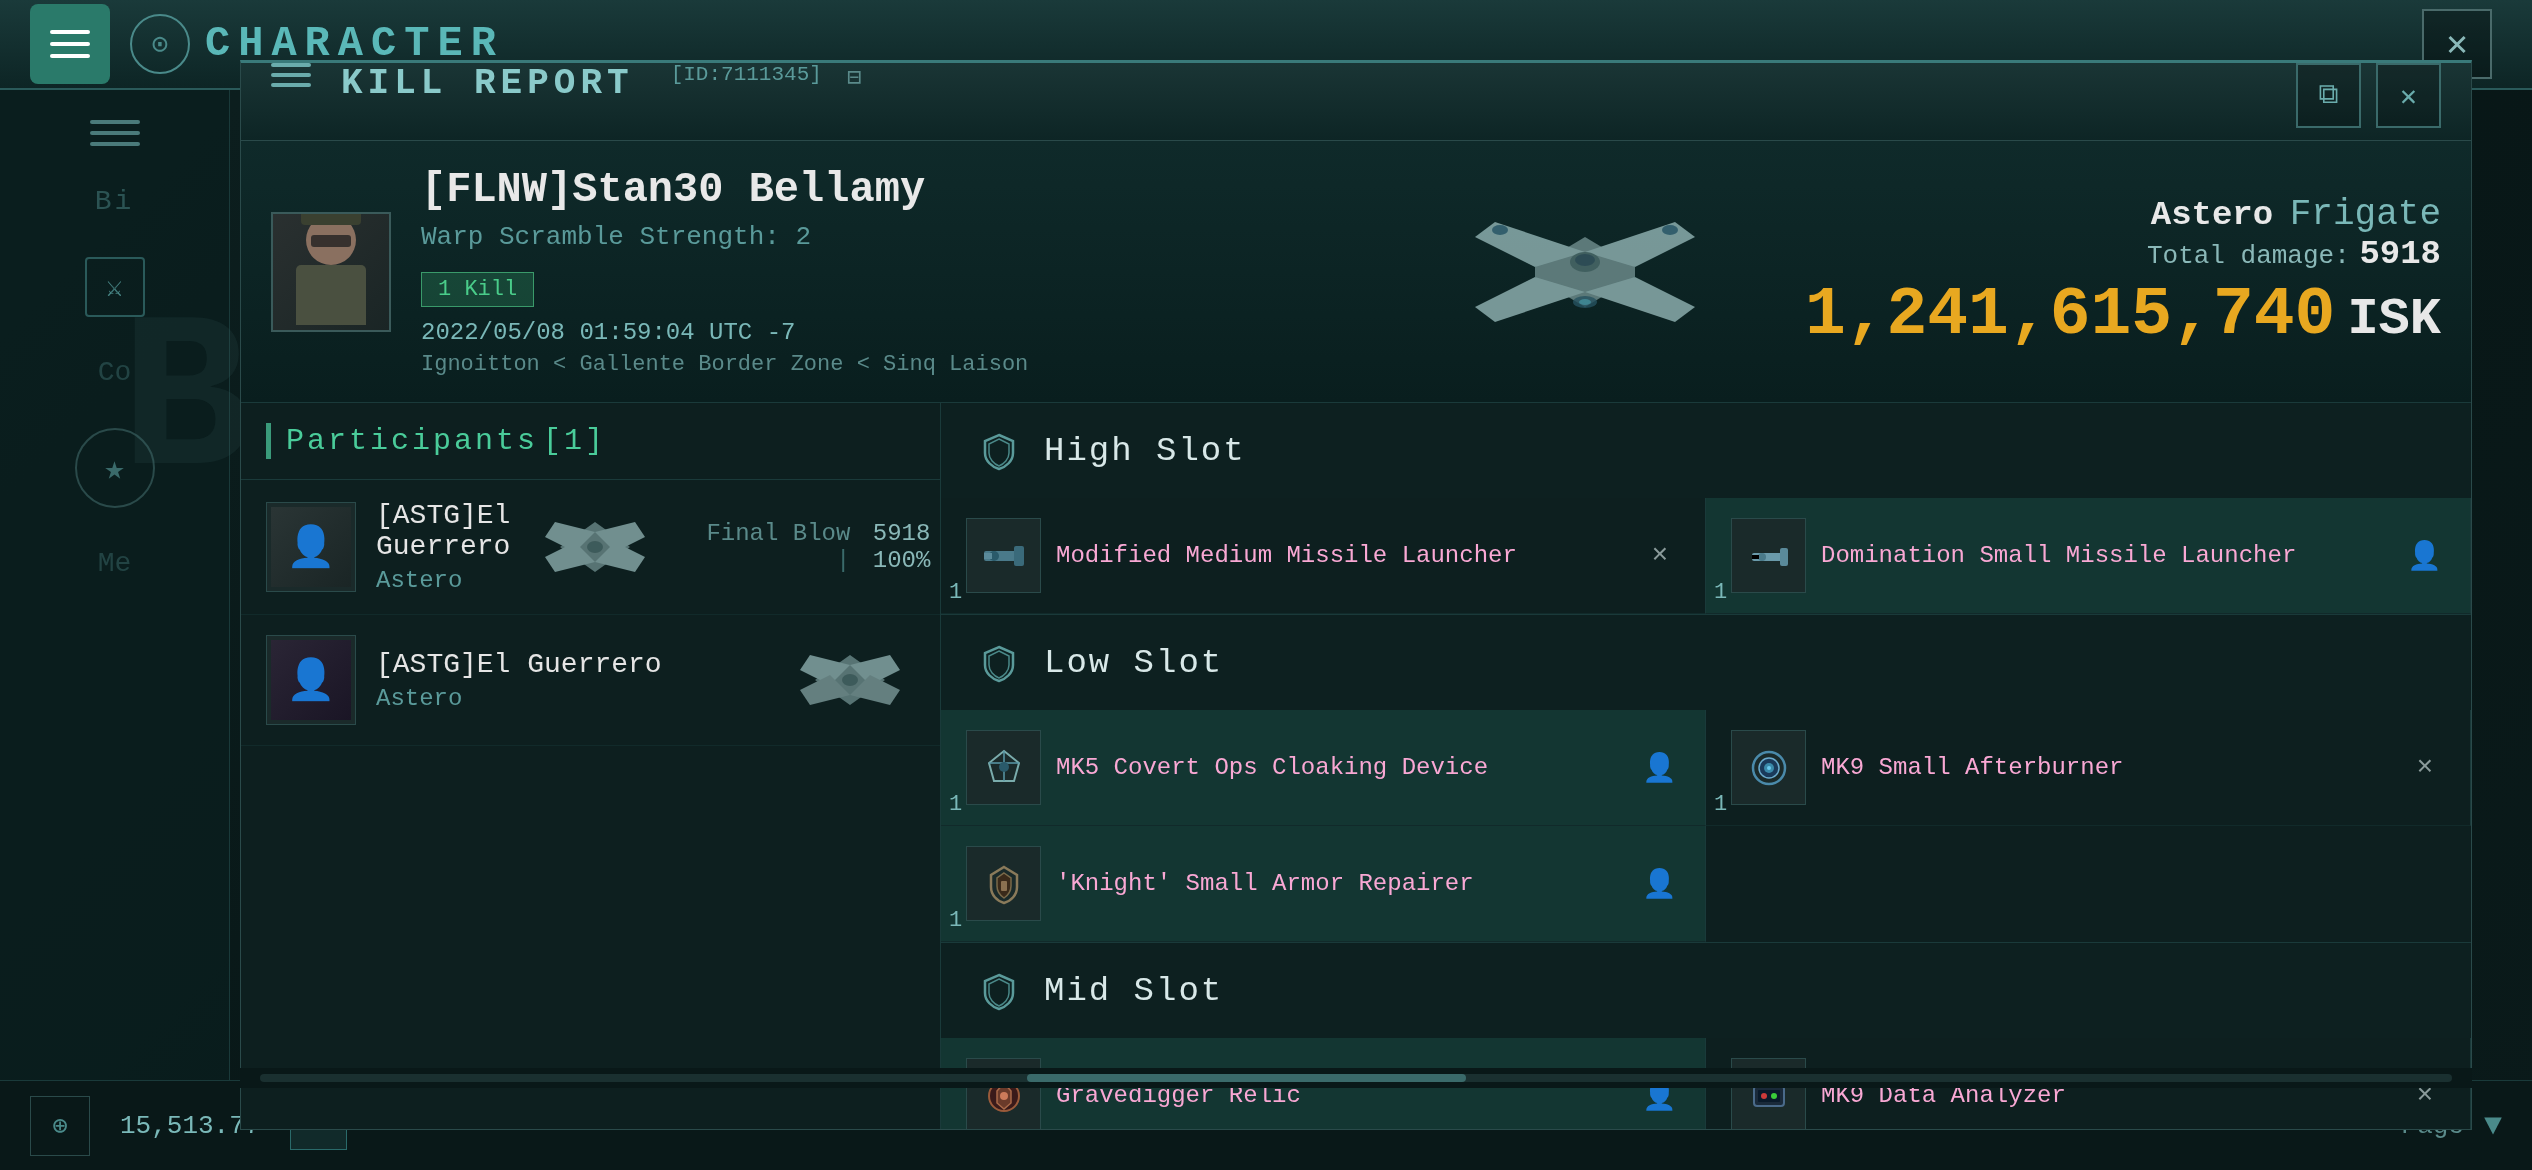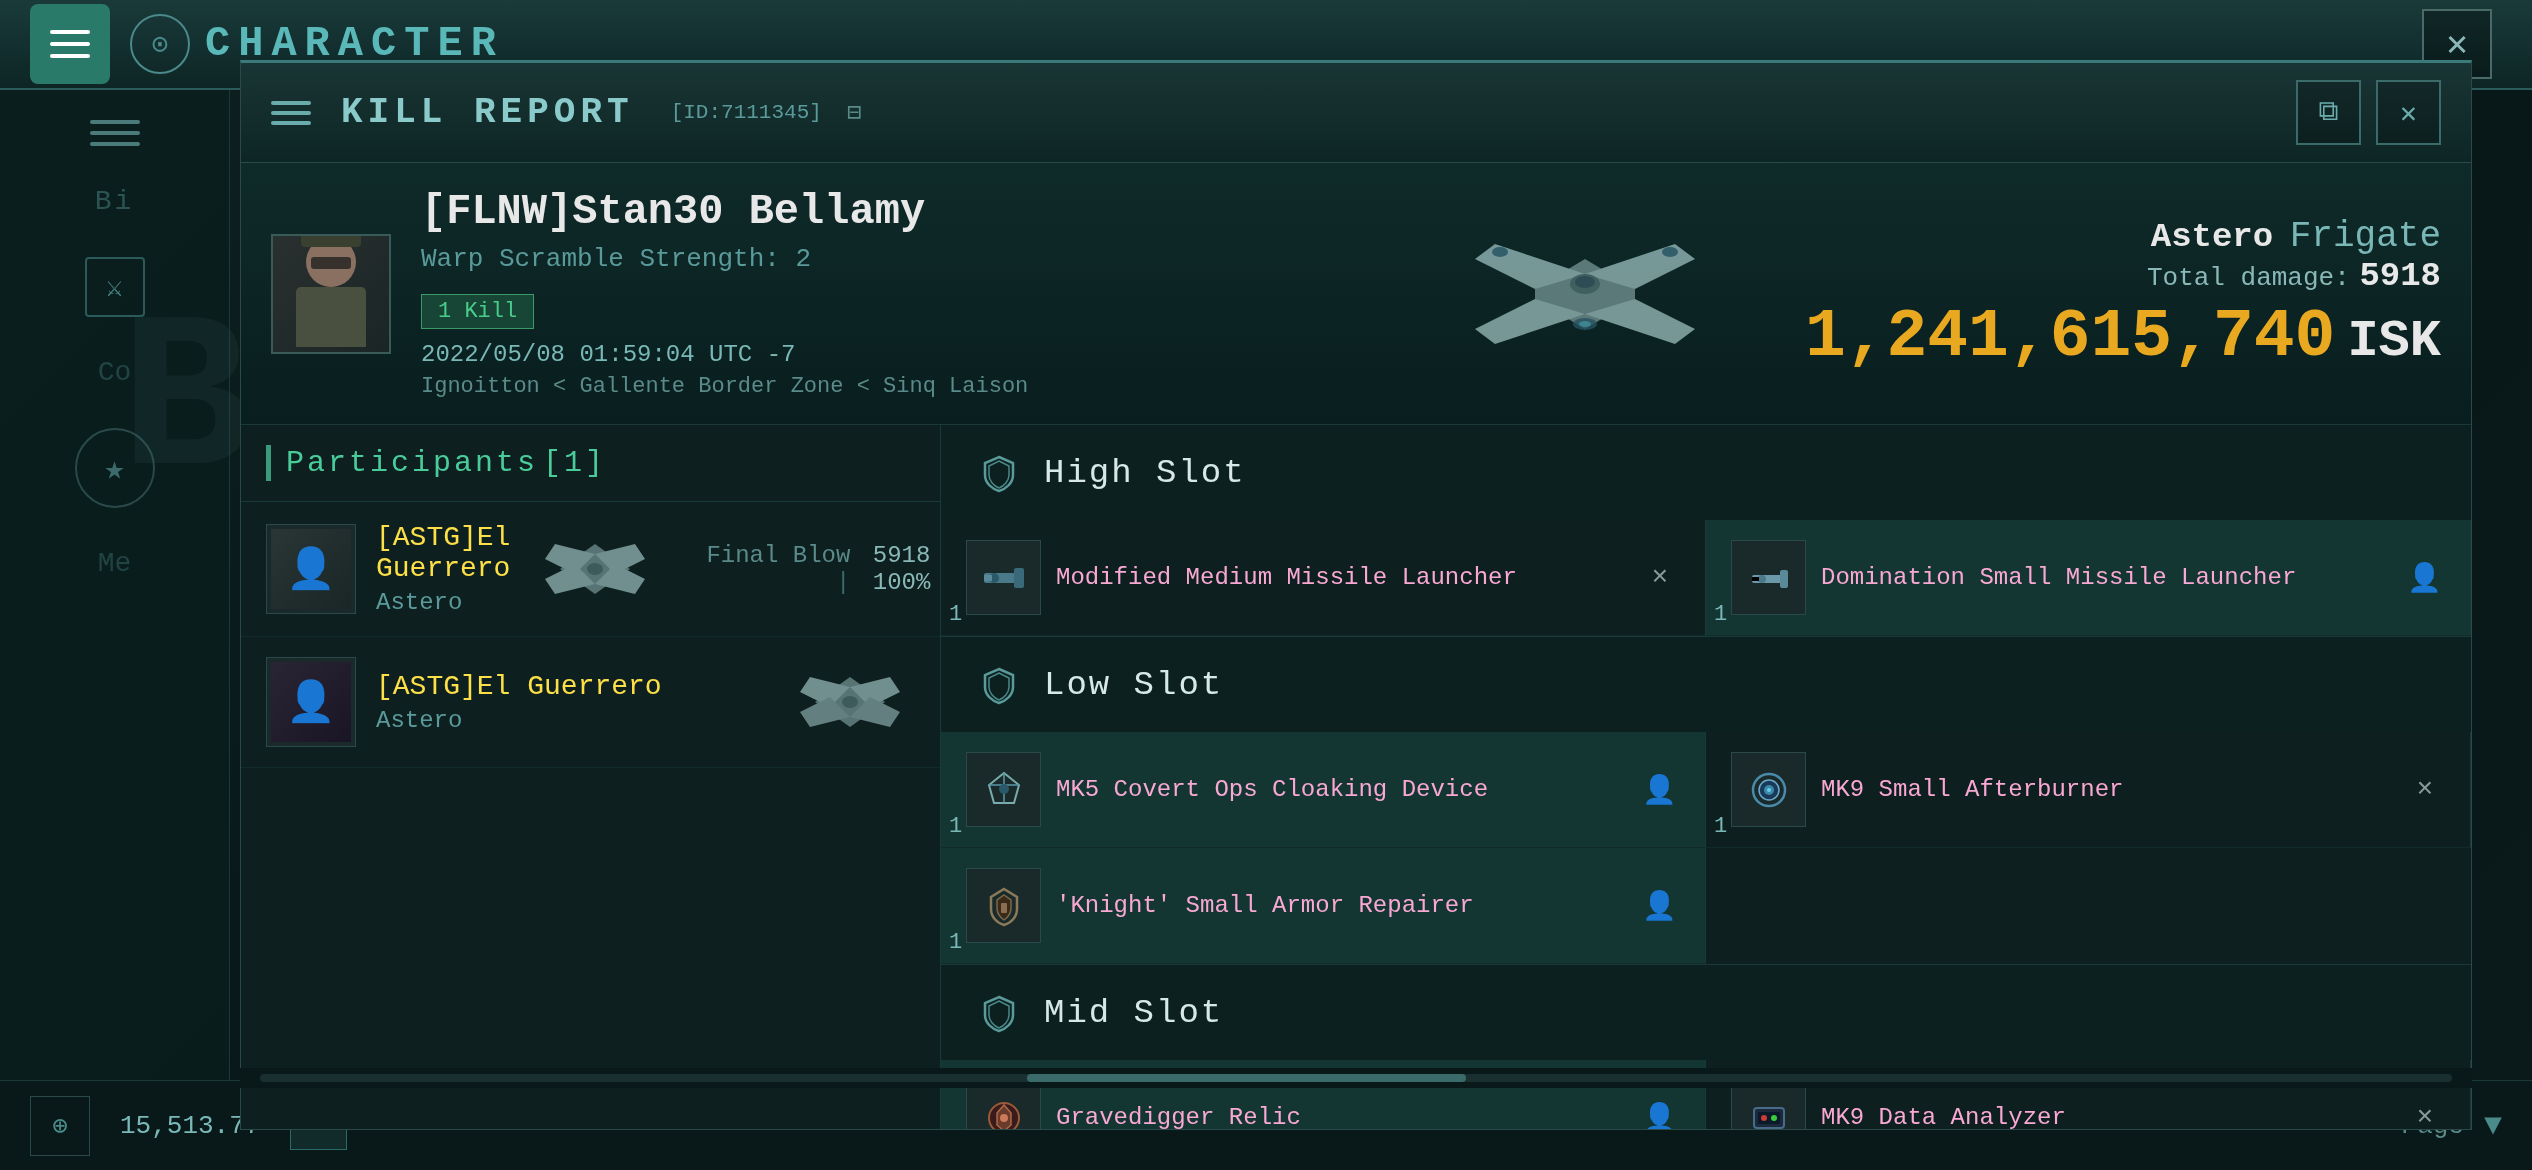--- a/index.html
+++ b/index.html
@@ -166,24 +166,24 @@
       background: #0d1f1f;
       border: 1px solid #2a4a4a;
       border-top: 3px solid #3a7a7a;
       display: flex;
       flex-direction: column;
       z-index: 20;
     }
 
     
     .modal-header {
-      height: 100px;
+      height: 78px;
       background: linear-gradient(180deg, #1a3535 0%, #0d2525 100%);
       display: flex;
-      align-items: center;
+      align-items: flex-start;
       padding: 0 30px;
       border-bottom: 1px solid #2a4a4a;
       gap: 20px;
       flex-shrink: 0;
     }
 
     .modal-hamburger {
       display: flex;
       flex-direction: column;
       gap: 6px;
@@ -462,21 +462,21 @@
       display: flex;
       align-items: center;
       justify-content: center;
     }
 
     .participant-details {
       flex: 1;
     }
 
     .participant-name {
-      color: #fde047;
+      color: #e5e5e5;
       font-size: 28px;
       margin-bottom: 5px;
     }
 
     .participant-ship {
       color: #5a9a9a;
       font-size: 24px;
     }
 
     .participant-ship-img {

